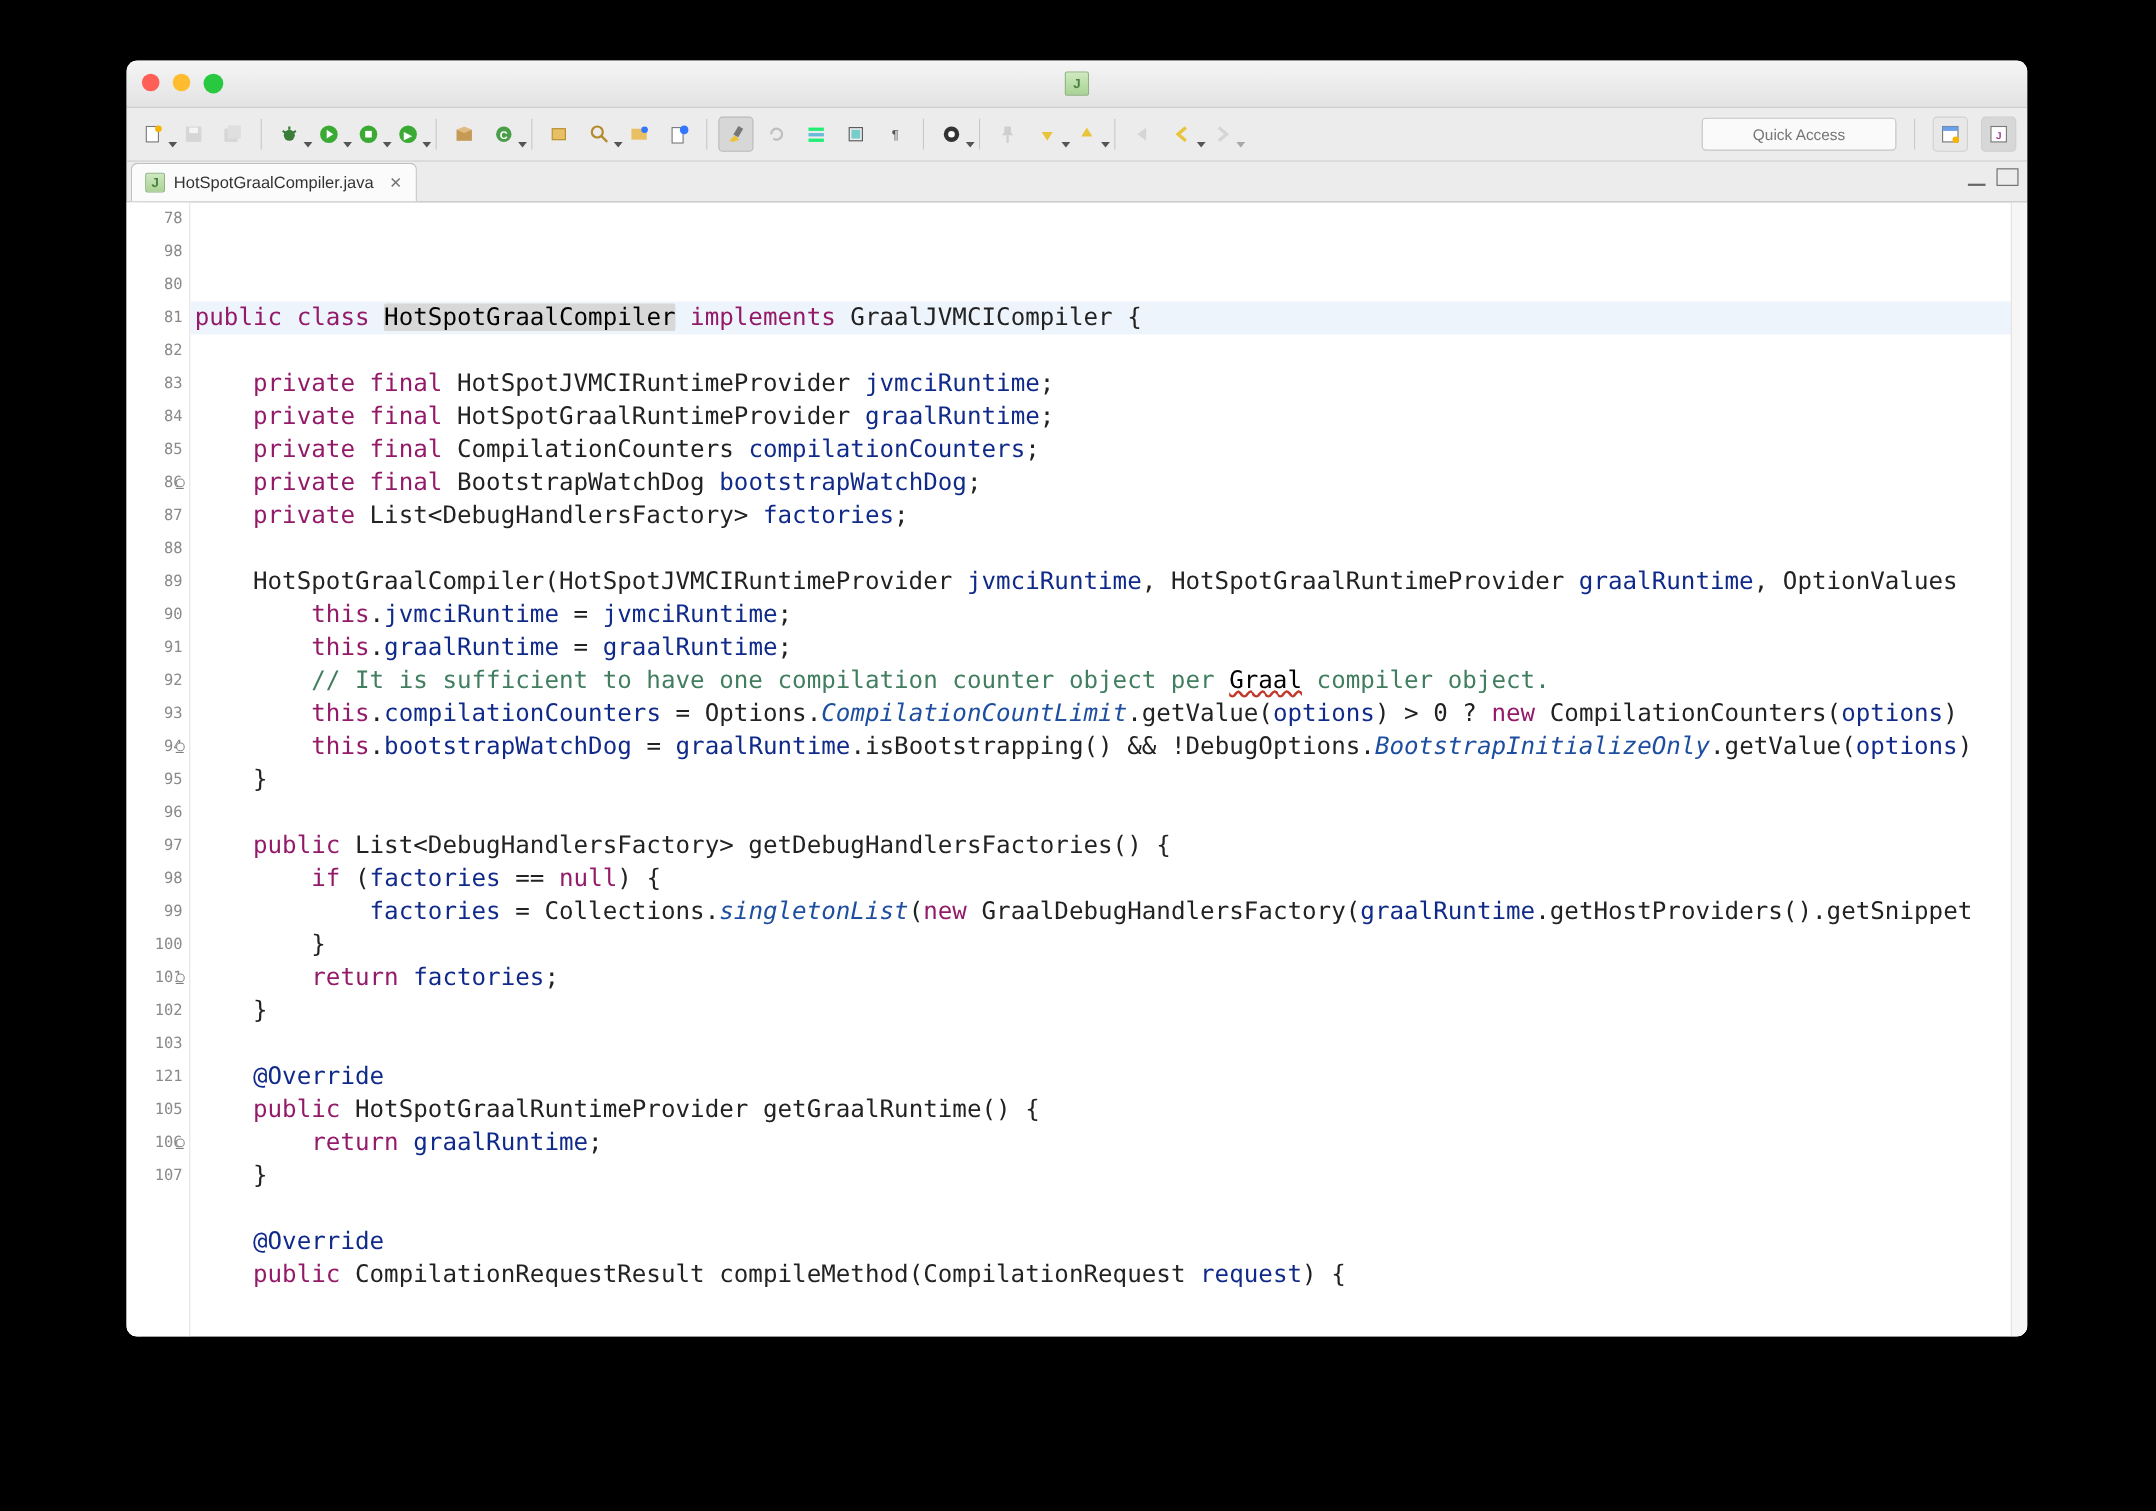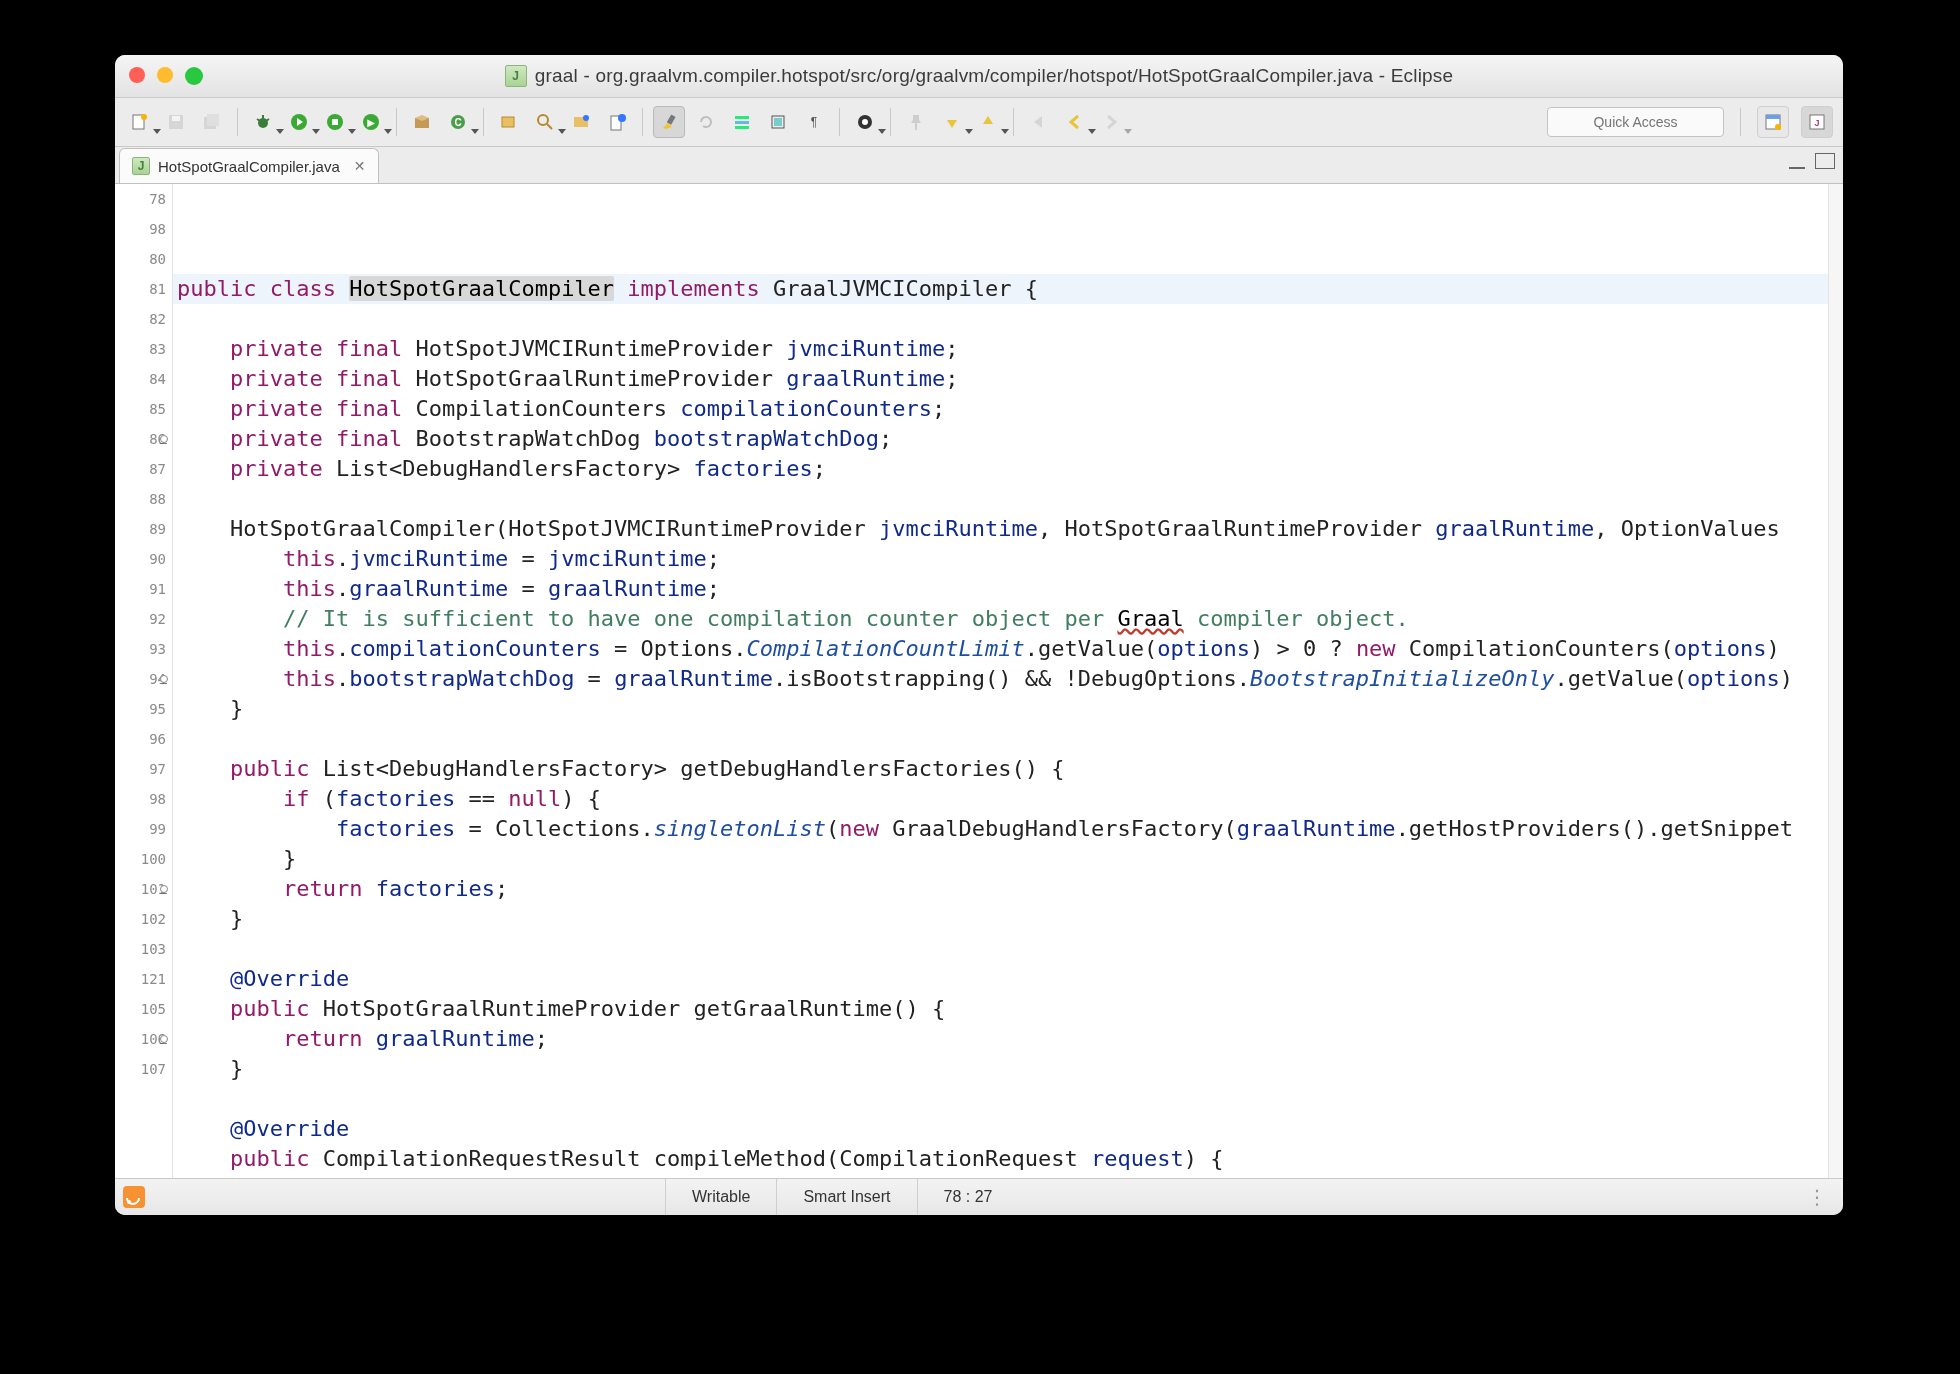--- a/index.html
+++ b/index.html
@@ -74,21 +74,20 @@
   <div class="window">
 
     <div class="titlebar">
       <div class="traffic">
         <div class="dot r"></div>
         <div class="dot y"></div>
         <div class="dot g"></div>
       </div>
       <div class="title-center">
         <div class="jicon"></div>
-        <span>graal - org.graalvm.compiler.hotspot/src/org/graalvm/compiler/hotspot/HotSpotGraalCompiler.java - Eclipse</span>
       </div>
     </div>
 
     <div class="toolbar">
       <div class="tbtn">
           <span class="g"><svg viewBox="0 0 18 18">
               <rect x="2" y="2" width="11" height="14" fill="#fff" stroke="#777"></rect>
               <circle cx="13" cy="4" r="3" fill="#f7b500"></circle>
             </svg></span>
           <span class="caret-dn"></span>
@@ -314,24 +313,15 @@
           <div class="gline">121</div>
           <div class="gline">105</div>
           <div class="gline fold minus">106</div>
           <div class="gline warn">107</div>
         </div>
       <div class="code" id="code">
         <div class="ov"></div>
       <div class="cline hl"><span class="kw">public </span><span class="kw">class </span><span class="sel">HotSpotGraalCompiler</span><span class="op"> </span><span class="kw">implements</span><span class="op"> </span><span class="typ">GraalJVMCICompiler</span><span class="op"> {</span></div><div class="cline">&nbsp;</div><div class="cline"><span class="op">    </span><span class="kw">private </span><span class="kw">final </span><span class="typ">HotSpotJVMCIRuntimeProvider </span><span class="fld">jvmciRuntime</span><span class="op">;</span></div><div class="cline"><span class="op">    </span><span class="kw">private </span><span class="kw">final </span><span class="typ">HotSpotGraalRuntimeProvider </span><span class="fld">graalRuntime</span><span class="op">;</span></div><div class="cline"><span class="op">    </span><span class="kw">private </span><span class="kw">final </span><span class="typ">CompilationCounters </span><span class="fld">compilationCounters</span><span class="op">;</span></div><div class="cline"><span class="op">    </span><span class="kw">private </span><span class="kw">final </span><span class="typ">BootstrapWatchDog </span><span class="fld">bootstrapWatchDog</span><span class="op">;</span></div><div class="cline"><span class="op">    </span><span class="kw">private </span><span class="typ">List&lt;DebugHandlersFactory&gt; </span><span class="fld">factories</span><span class="op">;</span></div><div class="cline">&nbsp;</div><div class="cline"><span class="op">    </span><span class="typ">HotSpotGraalCompiler</span><span class="op">(HotSpotJVMCIRuntimeProvider </span><span class="fld">jvmciRuntime</span><span class="op">, HotSpotGraalRuntimeProvider </span><span class="fld">graalRuntime</span><span class="op">, OptionValues</span></div><div class="cline"><span class="op">        </span><span class="kw">this</span><span class="op">.</span><span class="fld">jvmciRuntime</span><span class="op"> = </span><span class="fld">jvmciRuntime</span><span class="op">;</span></div><div class="cline"><span class="op">        </span><span class="kw">this</span><span class="op">.</span><span class="fld">graalRuntime</span><span class="op"> = </span><span class="fld">graalRuntime</span><span class="op">;</span></div><div class="cline"><span class="op">        </span><span class="cmt">// It is sufficient to have one compilation counter object per </span><span class="err">Graal</span><span class="cmt"> compiler object.</span></div><div class="cline"><span class="op">        </span><span class="kw">this</span><span class="op">.</span><span class="fld">compilationCounters</span><span class="op"> = Options.</span><span class="it">CompilationCountLimit</span><span class="op">.getValue(</span><span class="fld">options</span><span class="op">) &gt; 0 ? </span><span class="kw">new</span><span class="op"> CompilationCounters(</span><span class="fld">options</span><span class="op">)</span></div><div class="cline"><span class="op">        </span><span class="kw">this</span><span class="op">.</span><span class="fld">bootstrapWatchDog</span><span class="op"> = </span><span class="fld">graalRuntime</span><span class="op">.isBootstrapping() &amp;&amp; !DebugOptions.</span><span class="it">BootstrapInitializeOnly</span><span class="op">.getValue(</span><span class="fld">options</span><span class="op">)</span></div><div class="cline"><span class="op">    }</span></div><div class="cline">&nbsp;</div><div class="cline"><span class="op">    </span><span class="kw">public </span><span class="typ">List&lt;DebugHandlersFactory&gt; </span><span class="mth">getDebugHandlersFactories</span><span class="op">() {</span></div><div class="cline"><span class="op">        </span><span class="kw">if</span><span class="op"> (</span><span class="fld">factories</span><span class="op"> == </span><span class="kw">null</span><span class="op">) {</span></div><div class="cline"><span class="op">            </span><span class="fld">factories</span><span class="op"> = Collections.</span><span class="it">singletonList</span><span class="op">(</span><span class="kw">new</span><span class="op"> GraalDebugHandlersFactory(</span><span class="fld">graalRuntime</span><span class="op">.getHostProviders().getSnippet</span></div><div class="cline"><span class="op">        }</span></div><div class="cline"><span class="op">        </span><span class="kw">return</span><span class="op"> </span><span class="fld">factories</span><span class="op">;</span></div><div class="cline"><span class="op">    }</span></div><div class="cline">&nbsp;</div><div class="cline"><span class="op">    </span><span class="fld">@Override</span></div><div class="cline"><span class="op">    </span><span class="kw">public </span><span class="typ">HotSpotGraalRuntimeProvider </span><span class="mth">getGraalRuntime</span><span class="op">() {</span></div><div class="cline"><span class="op">        </span><span class="kw">return</span><span class="op"> </span><span class="fld">graalRuntime</span><span class="op">;</span></div><div class="cline"><span class="op">    }</span></div><div class="cline">&nbsp;</div><div class="cline"><span class="op">    </span><span class="fld">@Override</span></div><div class="cline"><span class="op">    </span><span class="kw">public </span><span class="typ">CompilationRequestResult </span><span class="mth">compileMethod</span><span class="op">(CompilationRequest </span><span class="fld">request</span><span class="op">) {</span></div></div>
     </div>
 
-    <div class="status">
-      <div class="rss"></div>
-      <div class="spacer" style="max-width:520px"></div>
-      <div class="cell">Writable</div>
-      <div class="cell">Smart Insert</div>
-      <div class="cell">78 : 27</div>
-      <div class="spacer"></div>
-      <div class="dots">⋮</div>
-    </div>
 
   </div>
 </div>
 
 </body></html>

